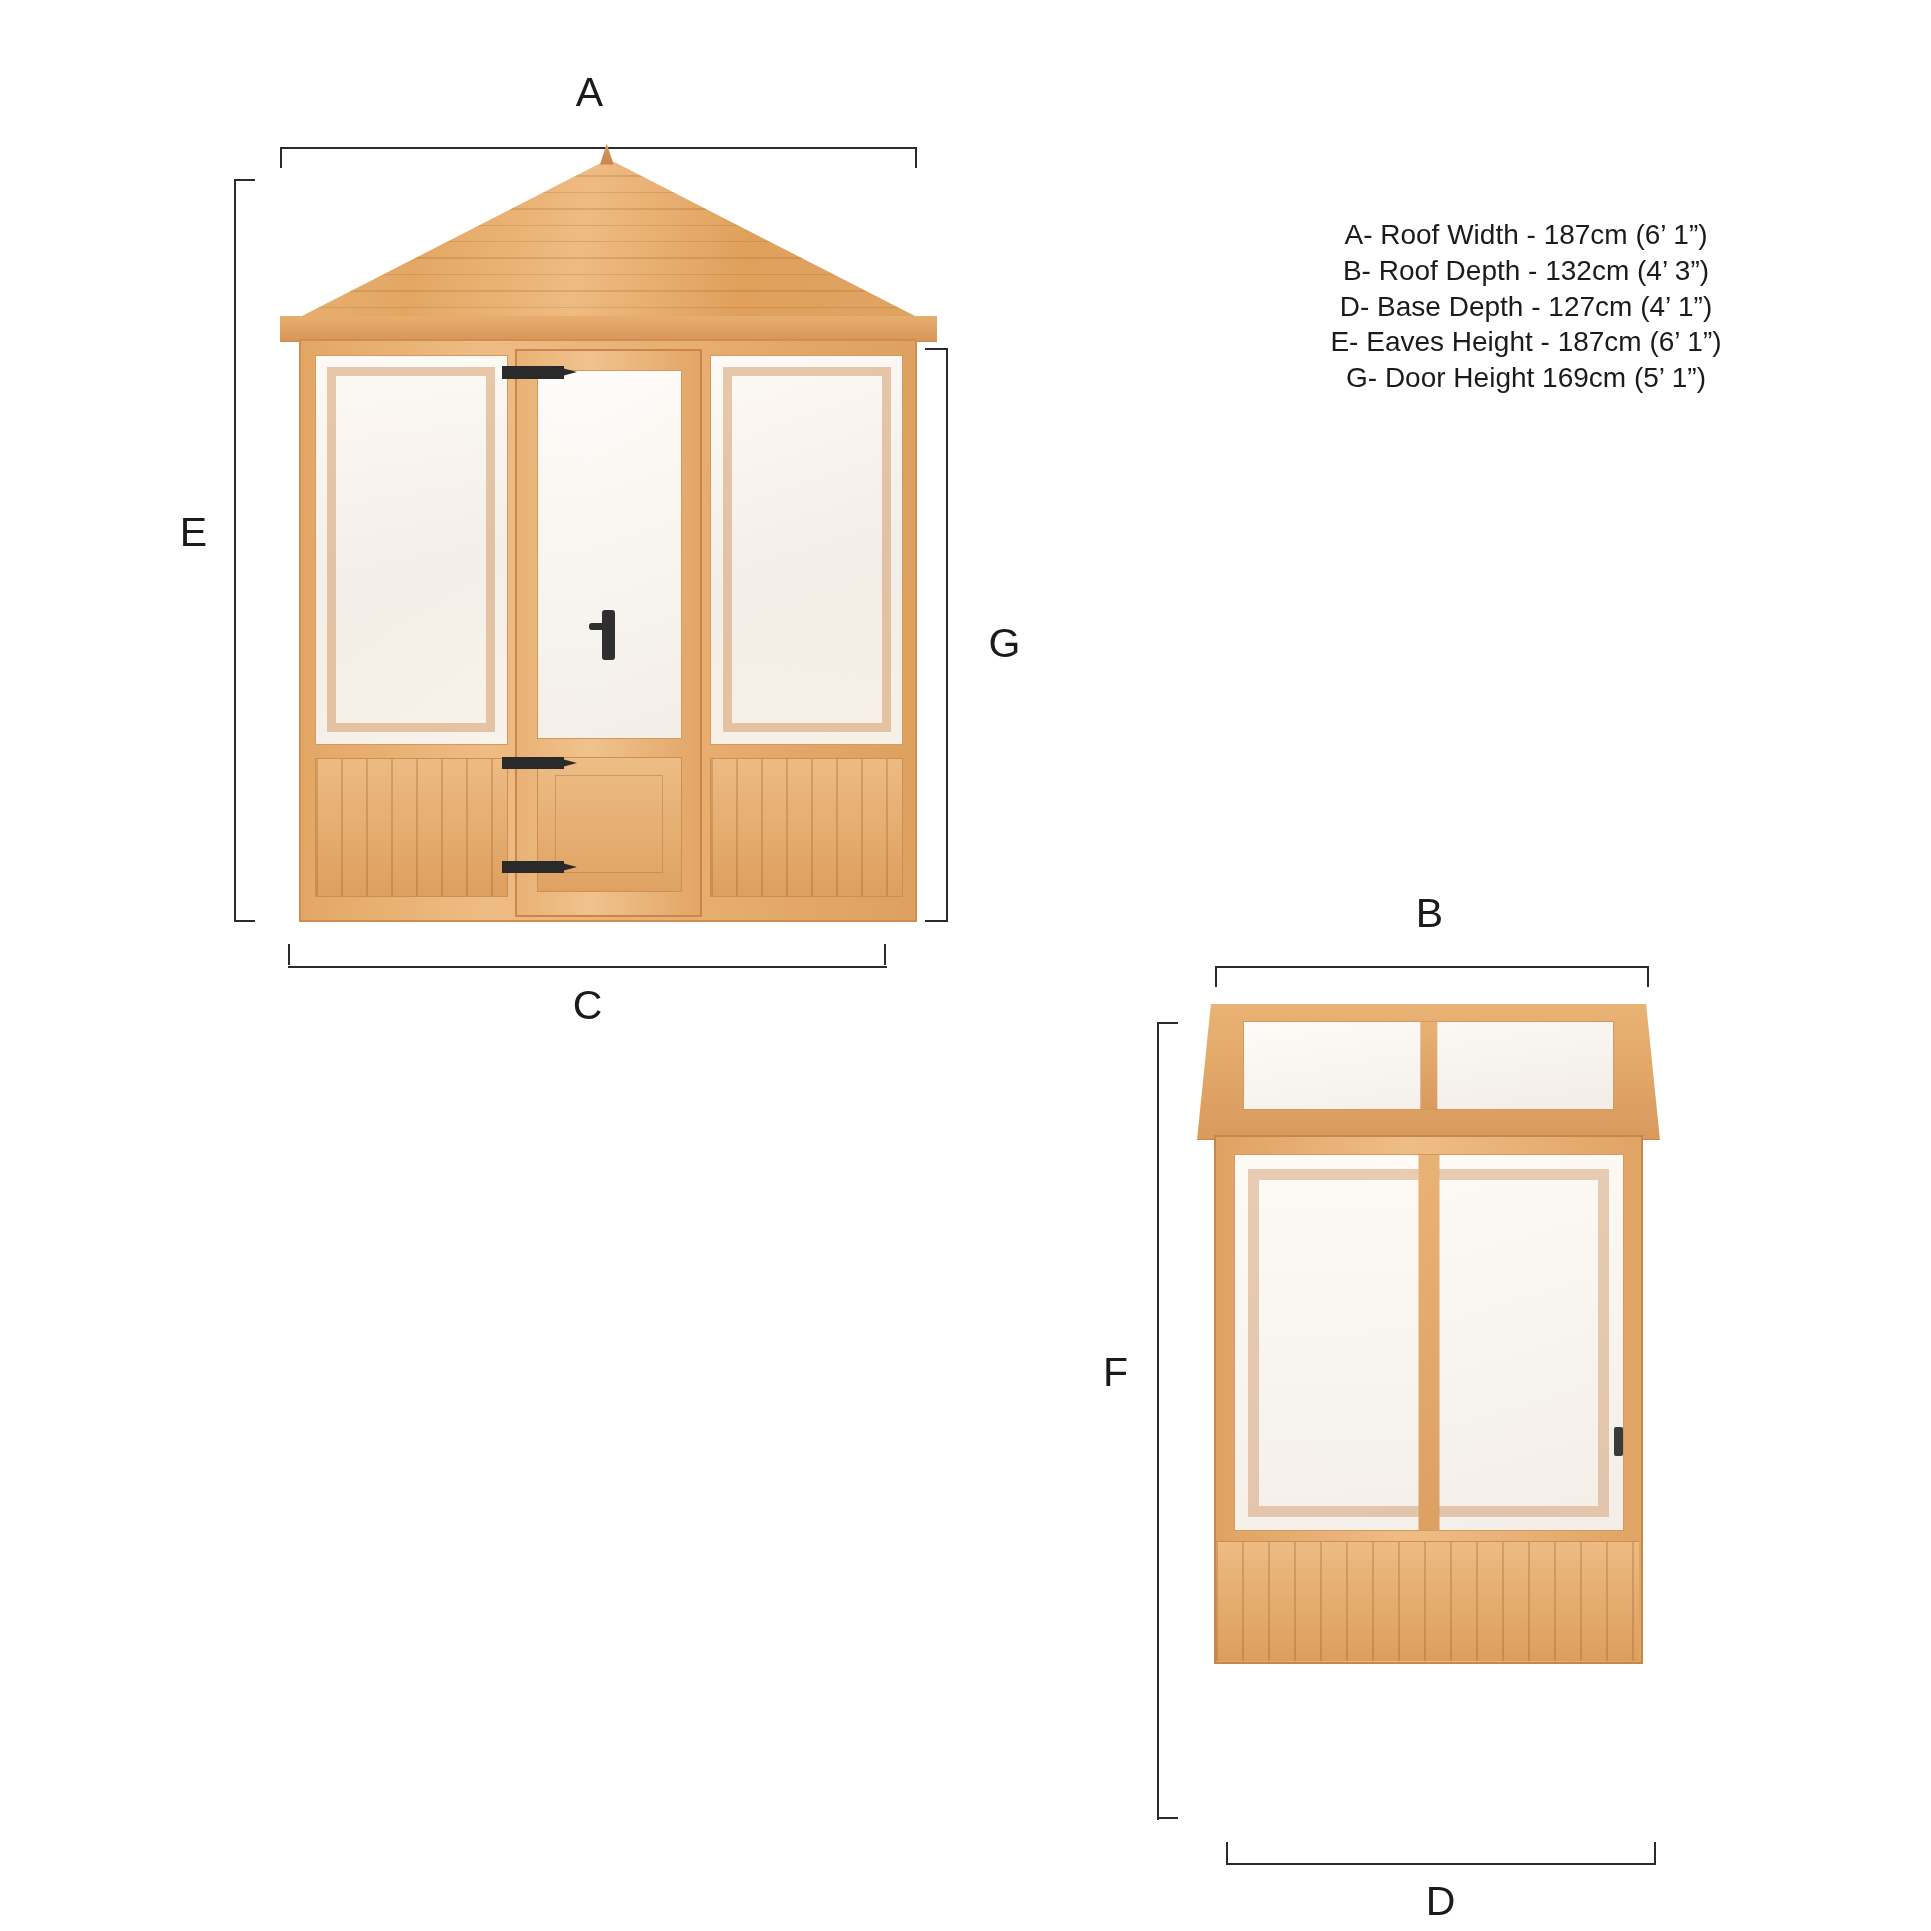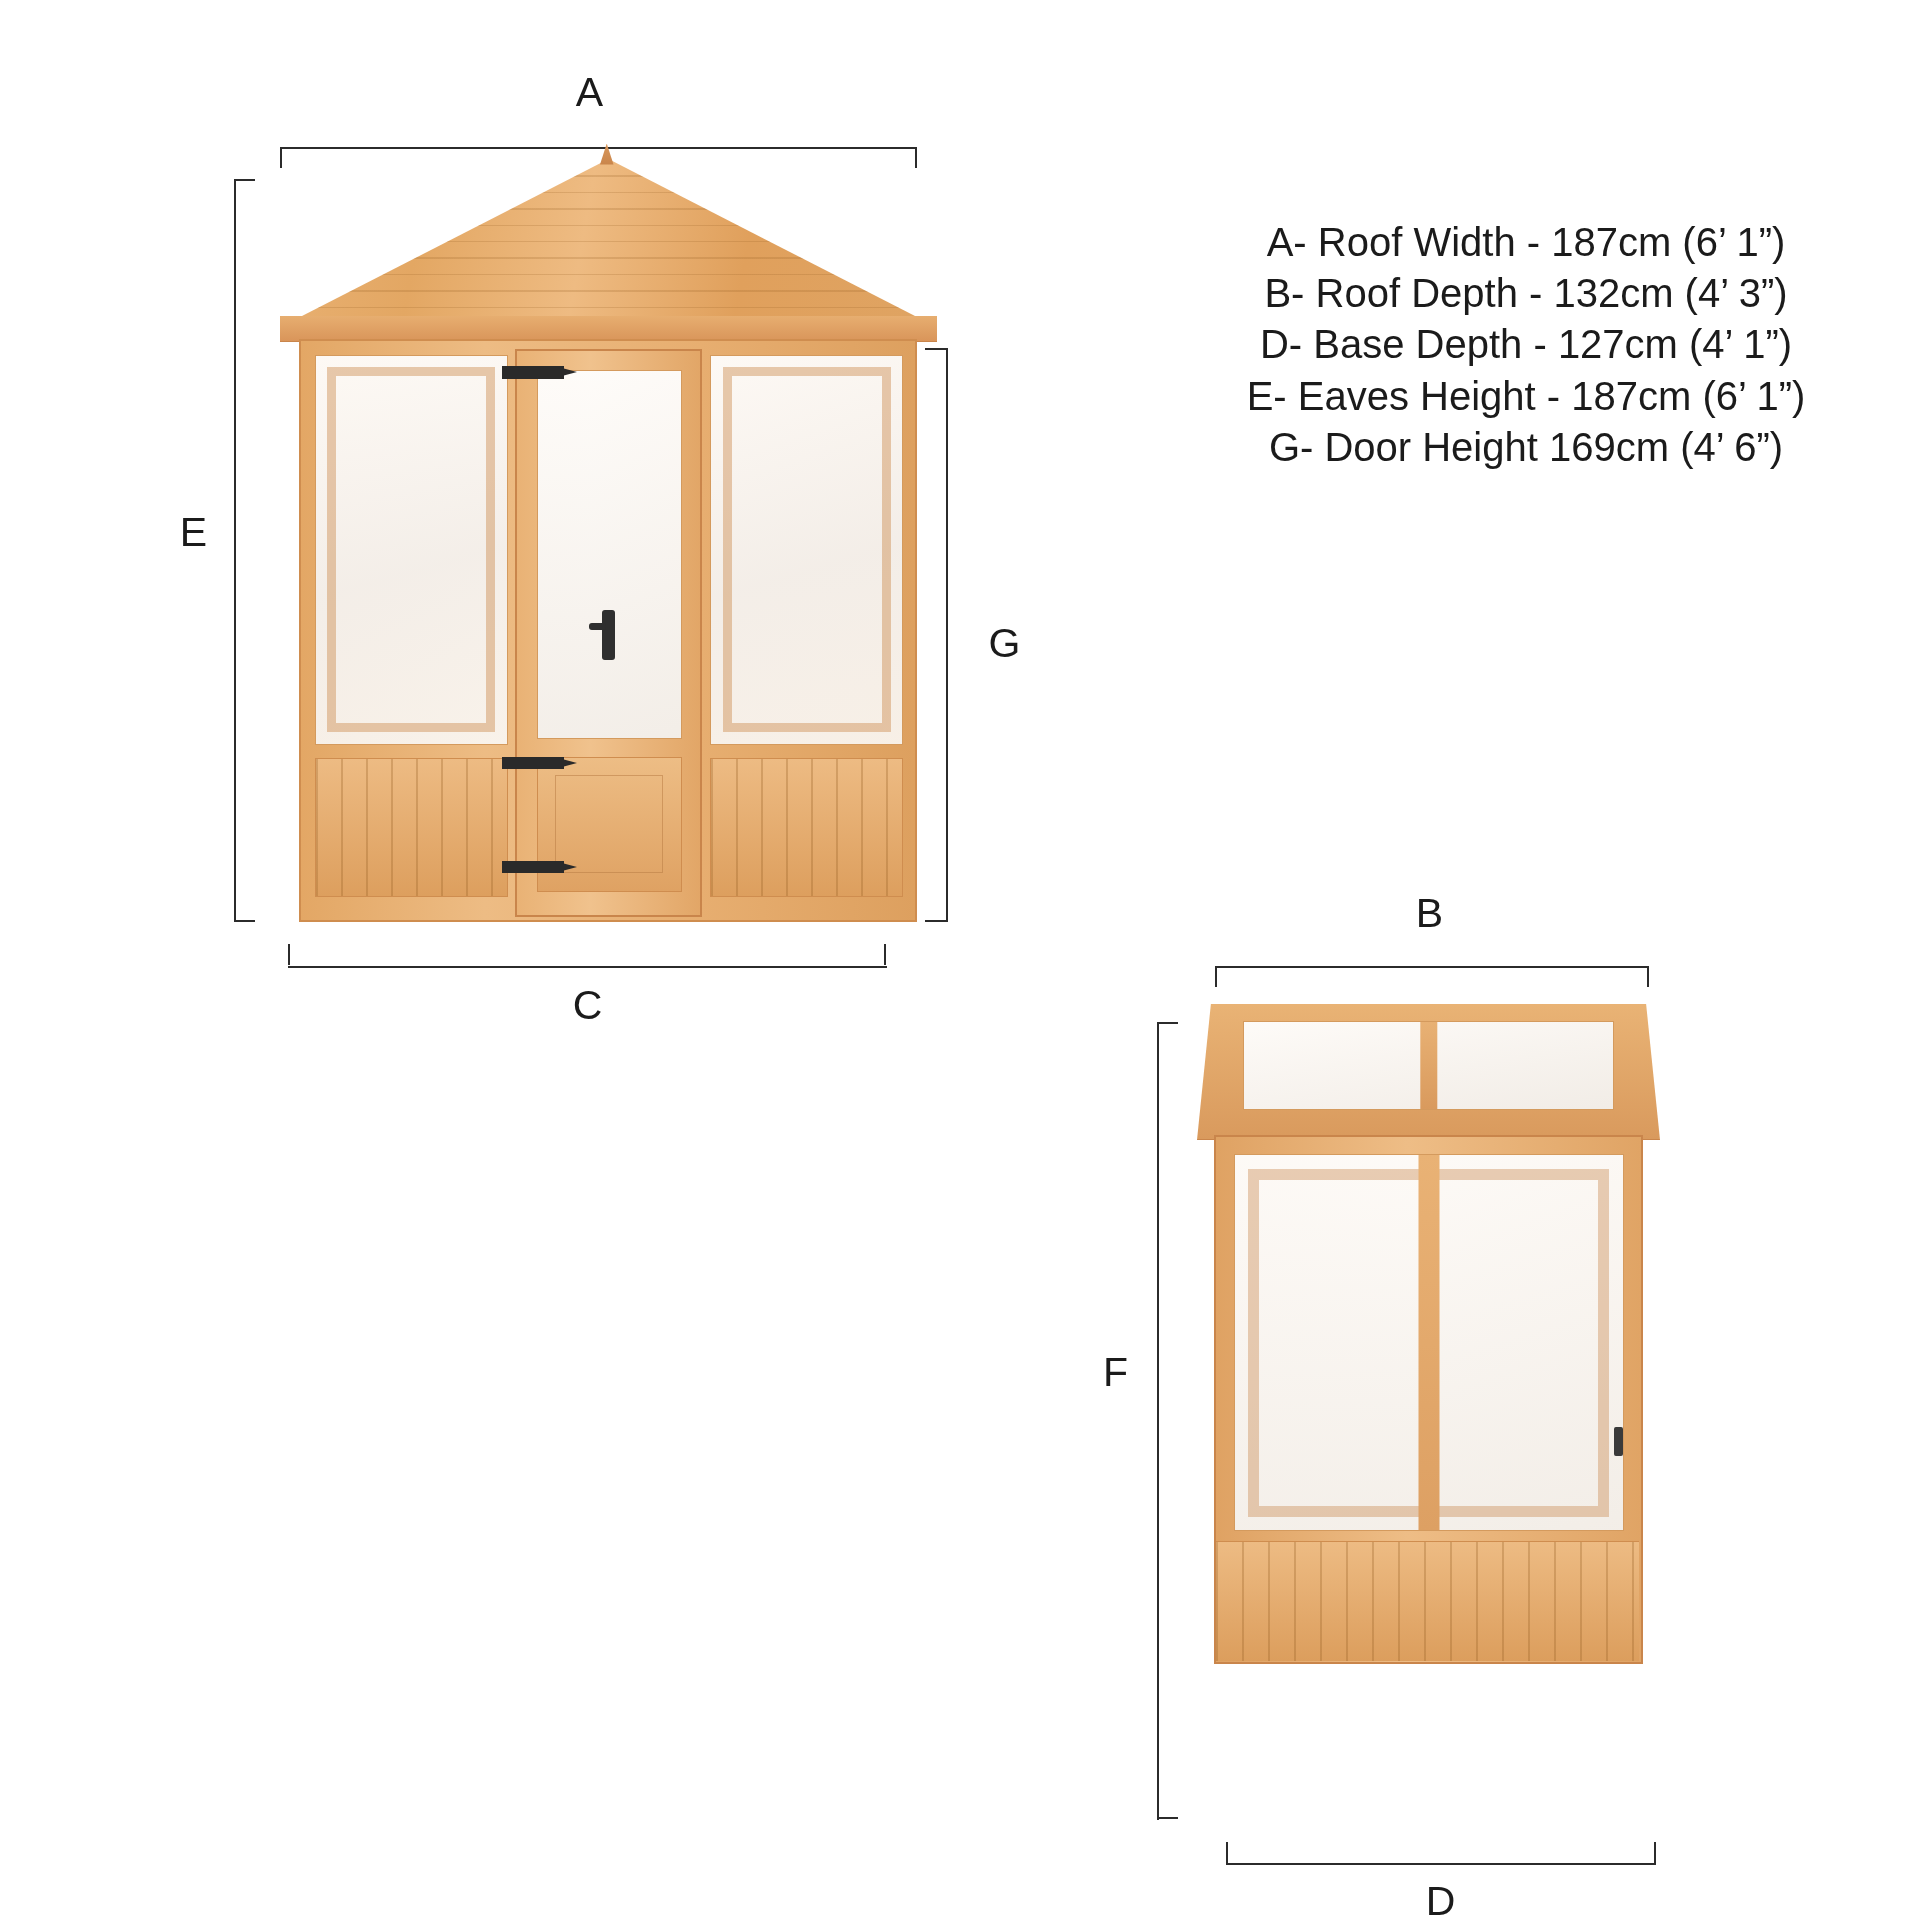--- a/index.html
+++ b/index.html
@@ -27,21 +27,21 @@
   .h-line{height:1.9px;}
   .v-line{width:1.9px;}
 
   
   .spec-list{
     position:absolute;
     left:1188px;
     top:217px;
     width:676px;
     text-align:center;
-    font-size:40px;
+    font-size:28px;
     line-height:1.28;
     color:#1b1b1b;
   }
   .spec-list div{white-space:nowrap;}
 
   
   .front-view{position:absolute;left:280px;top:159px;width:657px;height:763px;}
 
   
   .roof-wrap{position:absolute;left:0;top:0;width:657px;height:183px;overflow:hidden;}
@@ -249,21 +249,21 @@
         <div class="handle"></div>
       </div>
     </div>
   </div>
 
   <div class="spec-list">
     <div>A- Roof Width - 187cm (6’ 1”)</div>
     <div>B- Roof Depth - 132cm (4’ 3”)</div>
     <div>D- Base Depth - 127cm (4’ 1”)</div>
     <div>E- Eaves Height - 187cm (6’ 1”)</div>
-    <div>G- Door Height 169cm (4’ 6”)</div>
+    <div>G- Door Height 169cm (5’ 1”)</div>
   </div>
 
   <div class="dim-letter" style="left:1410px;top:893px;width:39px;">B</div>
   <div class="line h-line" style="left:1215px;top:966px;width:434px;"></div>
   <div class="line v-line" style="left:1215px;top:966px;height:21px;"></div>
   <div class="line v-line" style="left:1647px;top:966px;height:21px;"></div>
 
   <div class="dim-letter" style="left:1096px;top:1352px;width:39px;">F</div>
   <div class="line v-line" style="left:1157px;top:1022px;height:798px;"></div>
   <div class="line h-line" style="left:1157px;top:1022px;width:21px;"></div>

